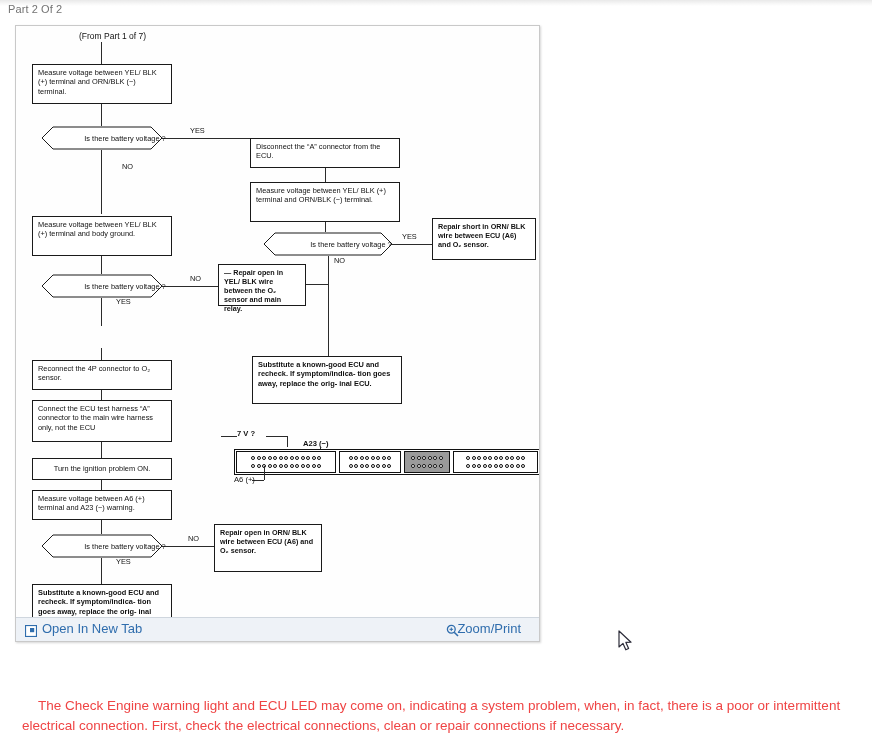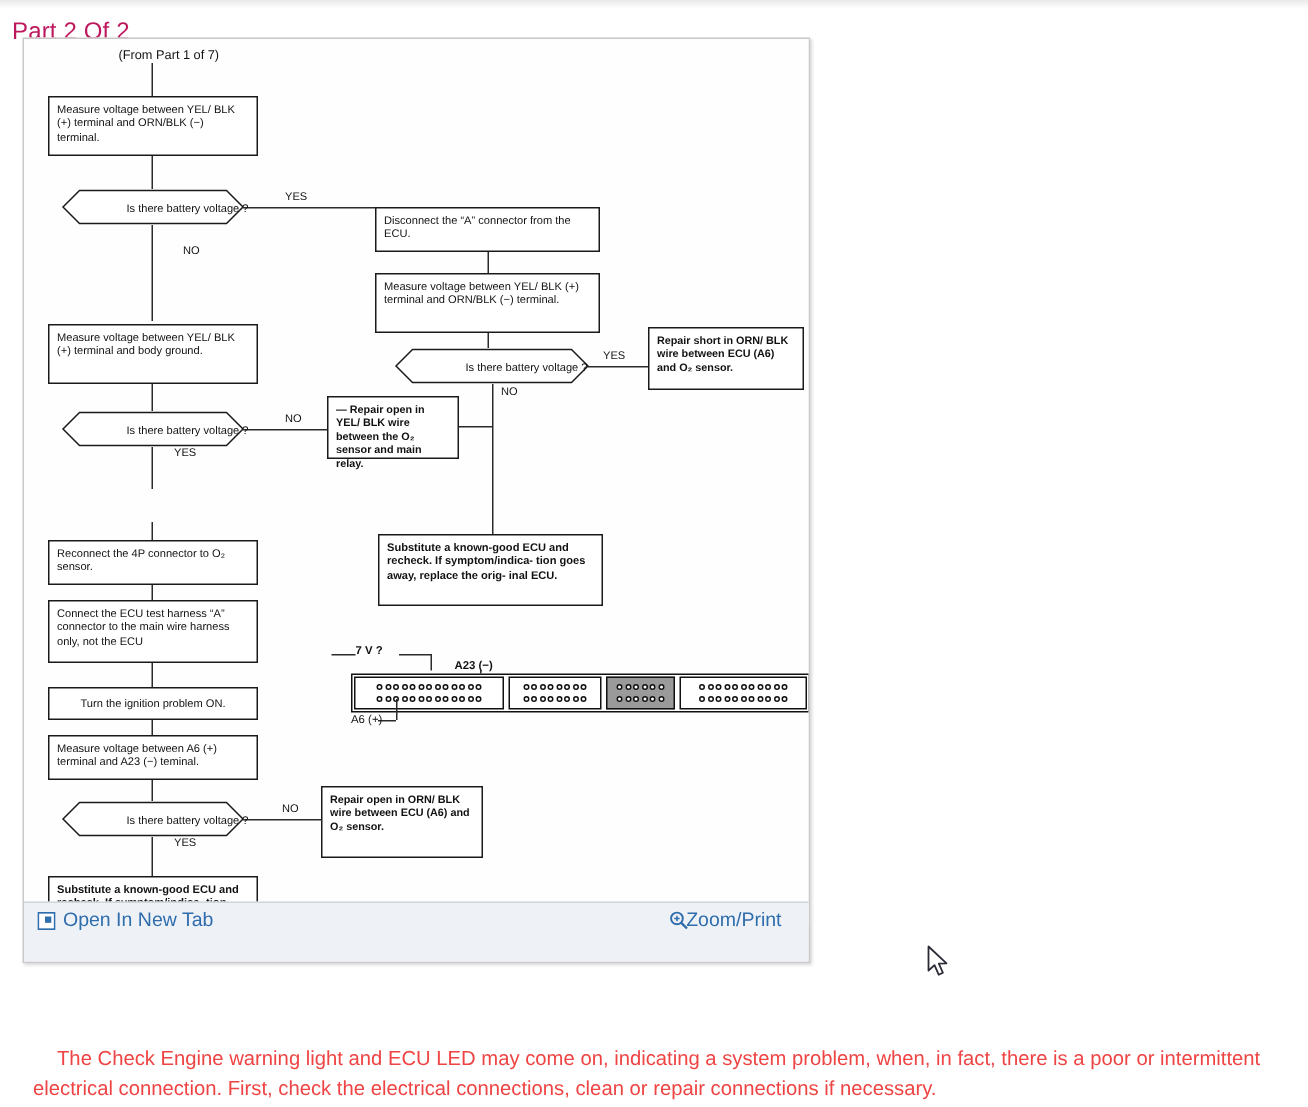--- a/index.html
+++ b/index.html
@@ -8,40 +8,40 @@
     width: 872px; height: 738px;
     background: #ffffff;
     font-family: "Liberation Sans", sans-serif;
     overflow: hidden;
   }
   #top-gradient {
     position: absolute; left: 0; top: 0; width: 872px; height: 6px;
     background: linear-gradient(to bottom, #e9e9e9 0%, #f6f6f6 55%, #ffffff 100%);
   }
   #page-title {
-    position: absolute; left: 8px; top: 13px;
-    font-size: 16px; color: #be185d; letter-spacing: .1px;
+    position: absolute; left: 8px; top: 3px;
+    font-size: 11px; color: #737373; letter-spacing: .1px;
     font-family: "Liberation Sans", sans-serif;
   }
 
   
   #viewer {
     position: absolute; left: 15px; top: 25px;
     width: 525px; height: 617px;
     background: #ffffff;
     border: 1px solid #c9c9c9;
     box-shadow: 1px 1px 2px rgba(0,0,0,.16);
   }
   #diagram-area {
     position: absolute; left: 0; top: 0; width: 523px; height: 591px;
     overflow: hidden;
     background: #fefefe;
   }
   #viewer-toolbar {
-    position: absolute; left: 0; bottom: 0; width: 523px; height: 40px;
+    position: absolute; left: 0; bottom: 0; width: 523px; height: 24px;
     background: #eef2f7;
     border-top: 1px solid #cfd6de;
   }
   .tb-link {
     position: absolute; top: 3px;
     color: #2f6dad; font-size: 13px; cursor: pointer;
     font-family: "Liberation Sans", sans-serif;
     white-space: nowrap;
   }
   #open-new-tab { left: 26px; }
@@ -149,21 +149,21 @@
 
     <div class="fc box" style="left:16px; top:334px; width:140px; height:30px; font-size:7.4px;">Reconnect  the  4P  connector  to O₂ sensor.</div>
     <div class="ln v" style="left:85px; top:364px; height:10px;"></div>
 
     <div class="fc box" style="left:16px; top:374px; width:140px; height:42px; font-size:7.4px;">Connect  the  ECU  test  harness “A”  connector  to  the  main  wire harness only, not the ECU</div>
     <div class="ln v" style="left:85px; top:416px; height:16px;"></div>
 
     <div class="fc box" style="left:16px; top:432px; width:140px; height:22px; font-size:7.4px; display:flex; align-items:center; justify-content:center;">Turn the ignition problem ON.</div>
     <div class="ln v" style="left:85px; top:454px; height:10px;"></div>
 
-    <div class="fc box" style="left:16px; top:464px; width:140px; height:30px; font-size:7.4px;">Measure voltage between A6 (+) terminal and A23 (−) teminal.</div>
+    <div class="fc box" style="left:16px; top:464px; width:140px; height:30px; font-size:7.4px;">Measure voltage between A6 (+) terminal and A23 (−) warning.</div>
     <div class="ln v" style="left:85px; top:494px; height:14px;"></div>
 
     <div class="fc dia" style="left:16px; top:508px; width:140px; height:24px; font-size:7.4px;">
       <svg class="hexsvg" width="140" height="24" viewBox="0 0 140 24">
         <polygon points="10,12 21,1 119,1 130,12 119,23 21,23" fill="#fff" stroke="#1a1a1a" stroke-width="1"></polygon>
       </svg>
       <span class="htxt">Is there battery voltage ?</span>
     </div>
     <div class="ln h" style="left:146px; top:520px; width:52px;"></div>
     <div class="fc lbl" style="left:172px; top:508px; font-size:7.4px;">NO</div>

